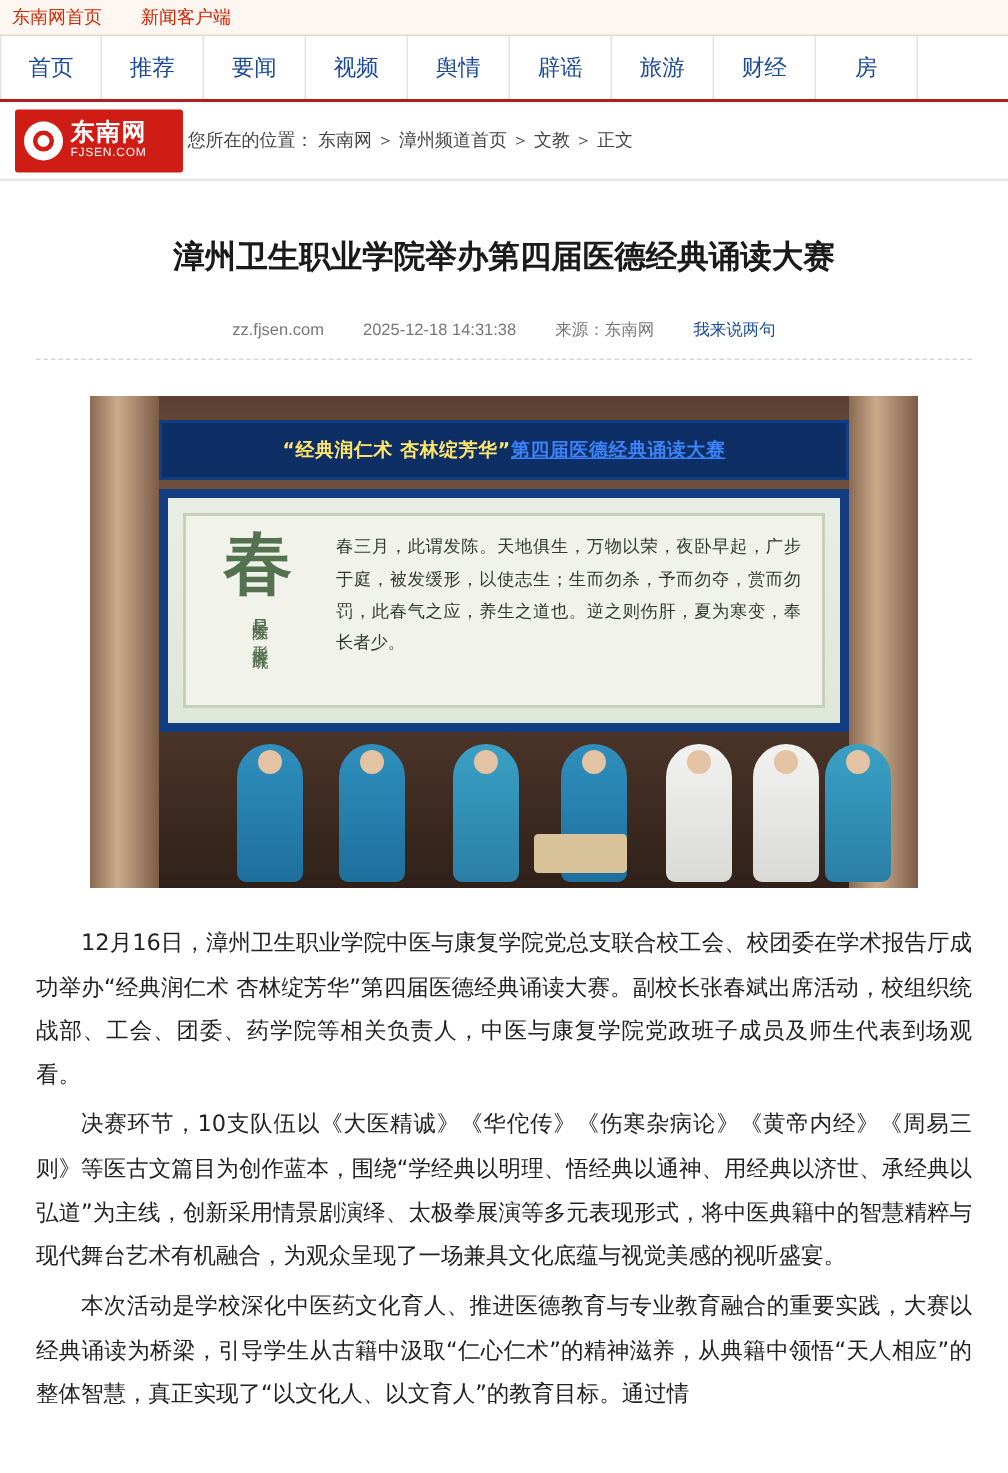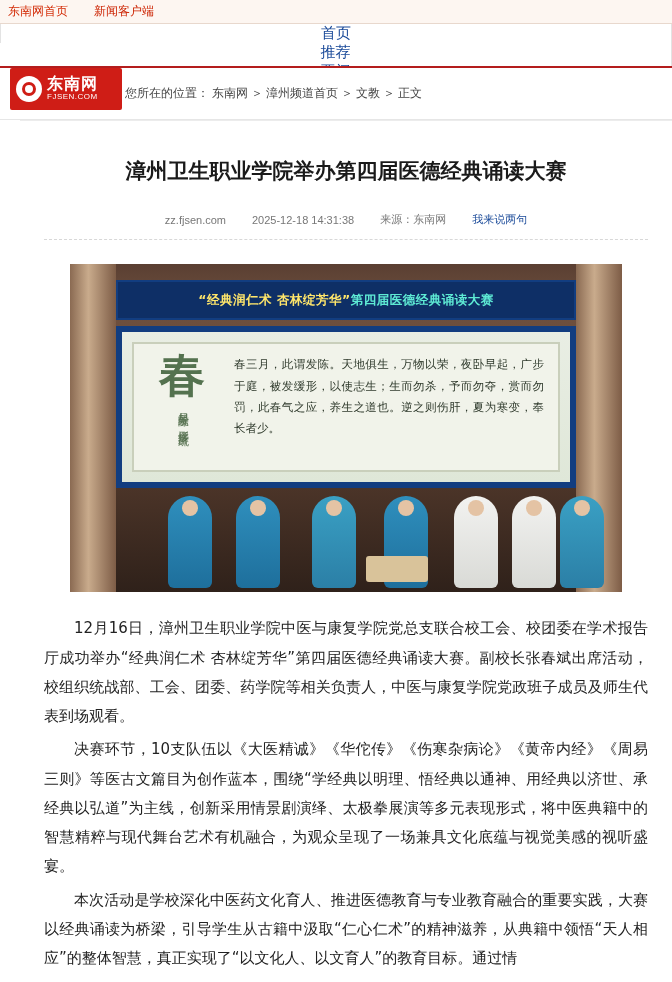--- a/index.html
+++ b/index.html
@@ -32,41 +32,41 @@
   .topbar a.first { color: #d32b06; }
 
   
   .nav {
     height: 44px;
     background: #ffffff;
     border-bottom: 2px solid #b41d1d;
     display: flex;
     align-items: stretch;
     overflow: hidden;
-    flex-direction: column;
   }
   .nav-item {
     flex: 0 0 auto;
     min-width: 68px;
     padding: 0 18px;
     display: flex;
     align-items: center;
     justify-content: center;
     font-size: 15px;
     color: #1a4a99;
     border-right: 1px solid #e3e3e3;
     white-space: nowrap;
     cursor: pointer;
   }
   .nav-item:first-child { border-left: 1px solid #e3e3e3; }
 
   
   .logoband {
     height: 52px;
     display: flex;
+    align-items: center;
     border-bottom: 1px solid #e6e6e6;
   }
   .logo {
     width: 112px;
     height: 42px;
     margin-left: 10px;
     background: #cf1d16;
     color: #fff;
     display: flex;
     align-items: center;
@@ -103,21 +103,20 @@
     align-items: center;
     gap: 3px;
     white-space: nowrap;
   }
   .breadcrumb a { color: #444; text-decoration: none; }
 
   
   .wrap {
     border-top: 1px solid #ececec;
     padding: 0 24px;
-    margin-left: 20px;
   }
   .article-title {
     text-align: center;
     font-size: 21px;
     font-weight: bold;
     color: #1a1a1a;
     margin: 36px 0 0;
     line-height: 1.4;
     font-family: "DejaVu Sans", "Liberation Sans", sans-serif;
   }
@@ -160,21 +159,21 @@
     left: 46px; right: 46px; top: 16px; height: 40px;
     background: #0e2f66;
     border: 2px solid #123d80;
     display: flex; align-items: center; justify-content: center;
     font-size: 12.5px; font-weight: bold; letter-spacing: .5px;
     color: #ffe66b;
     text-align: center;
     padding: 0 6px;
     font-family: "DejaVu Sans", "Liberation Sans", sans-serif;
   }
-  .banner .white { color: #5eead4; }
+  .banner .white { color: #3b82f6; text-decoration: underline; }
   .screen {
     position: absolute;
     left: 46px; right: 46px; top: 62px; bottom: 104px;
     background: linear-gradient(180deg,#e9eee4,#dfe7d8);
     border: 6px solid #123d80;
   }
   .screen-inner {
     position: absolute; inset: 10px;
     background: #f1f3ea;
     border: 2px solid #c9cfbb;

